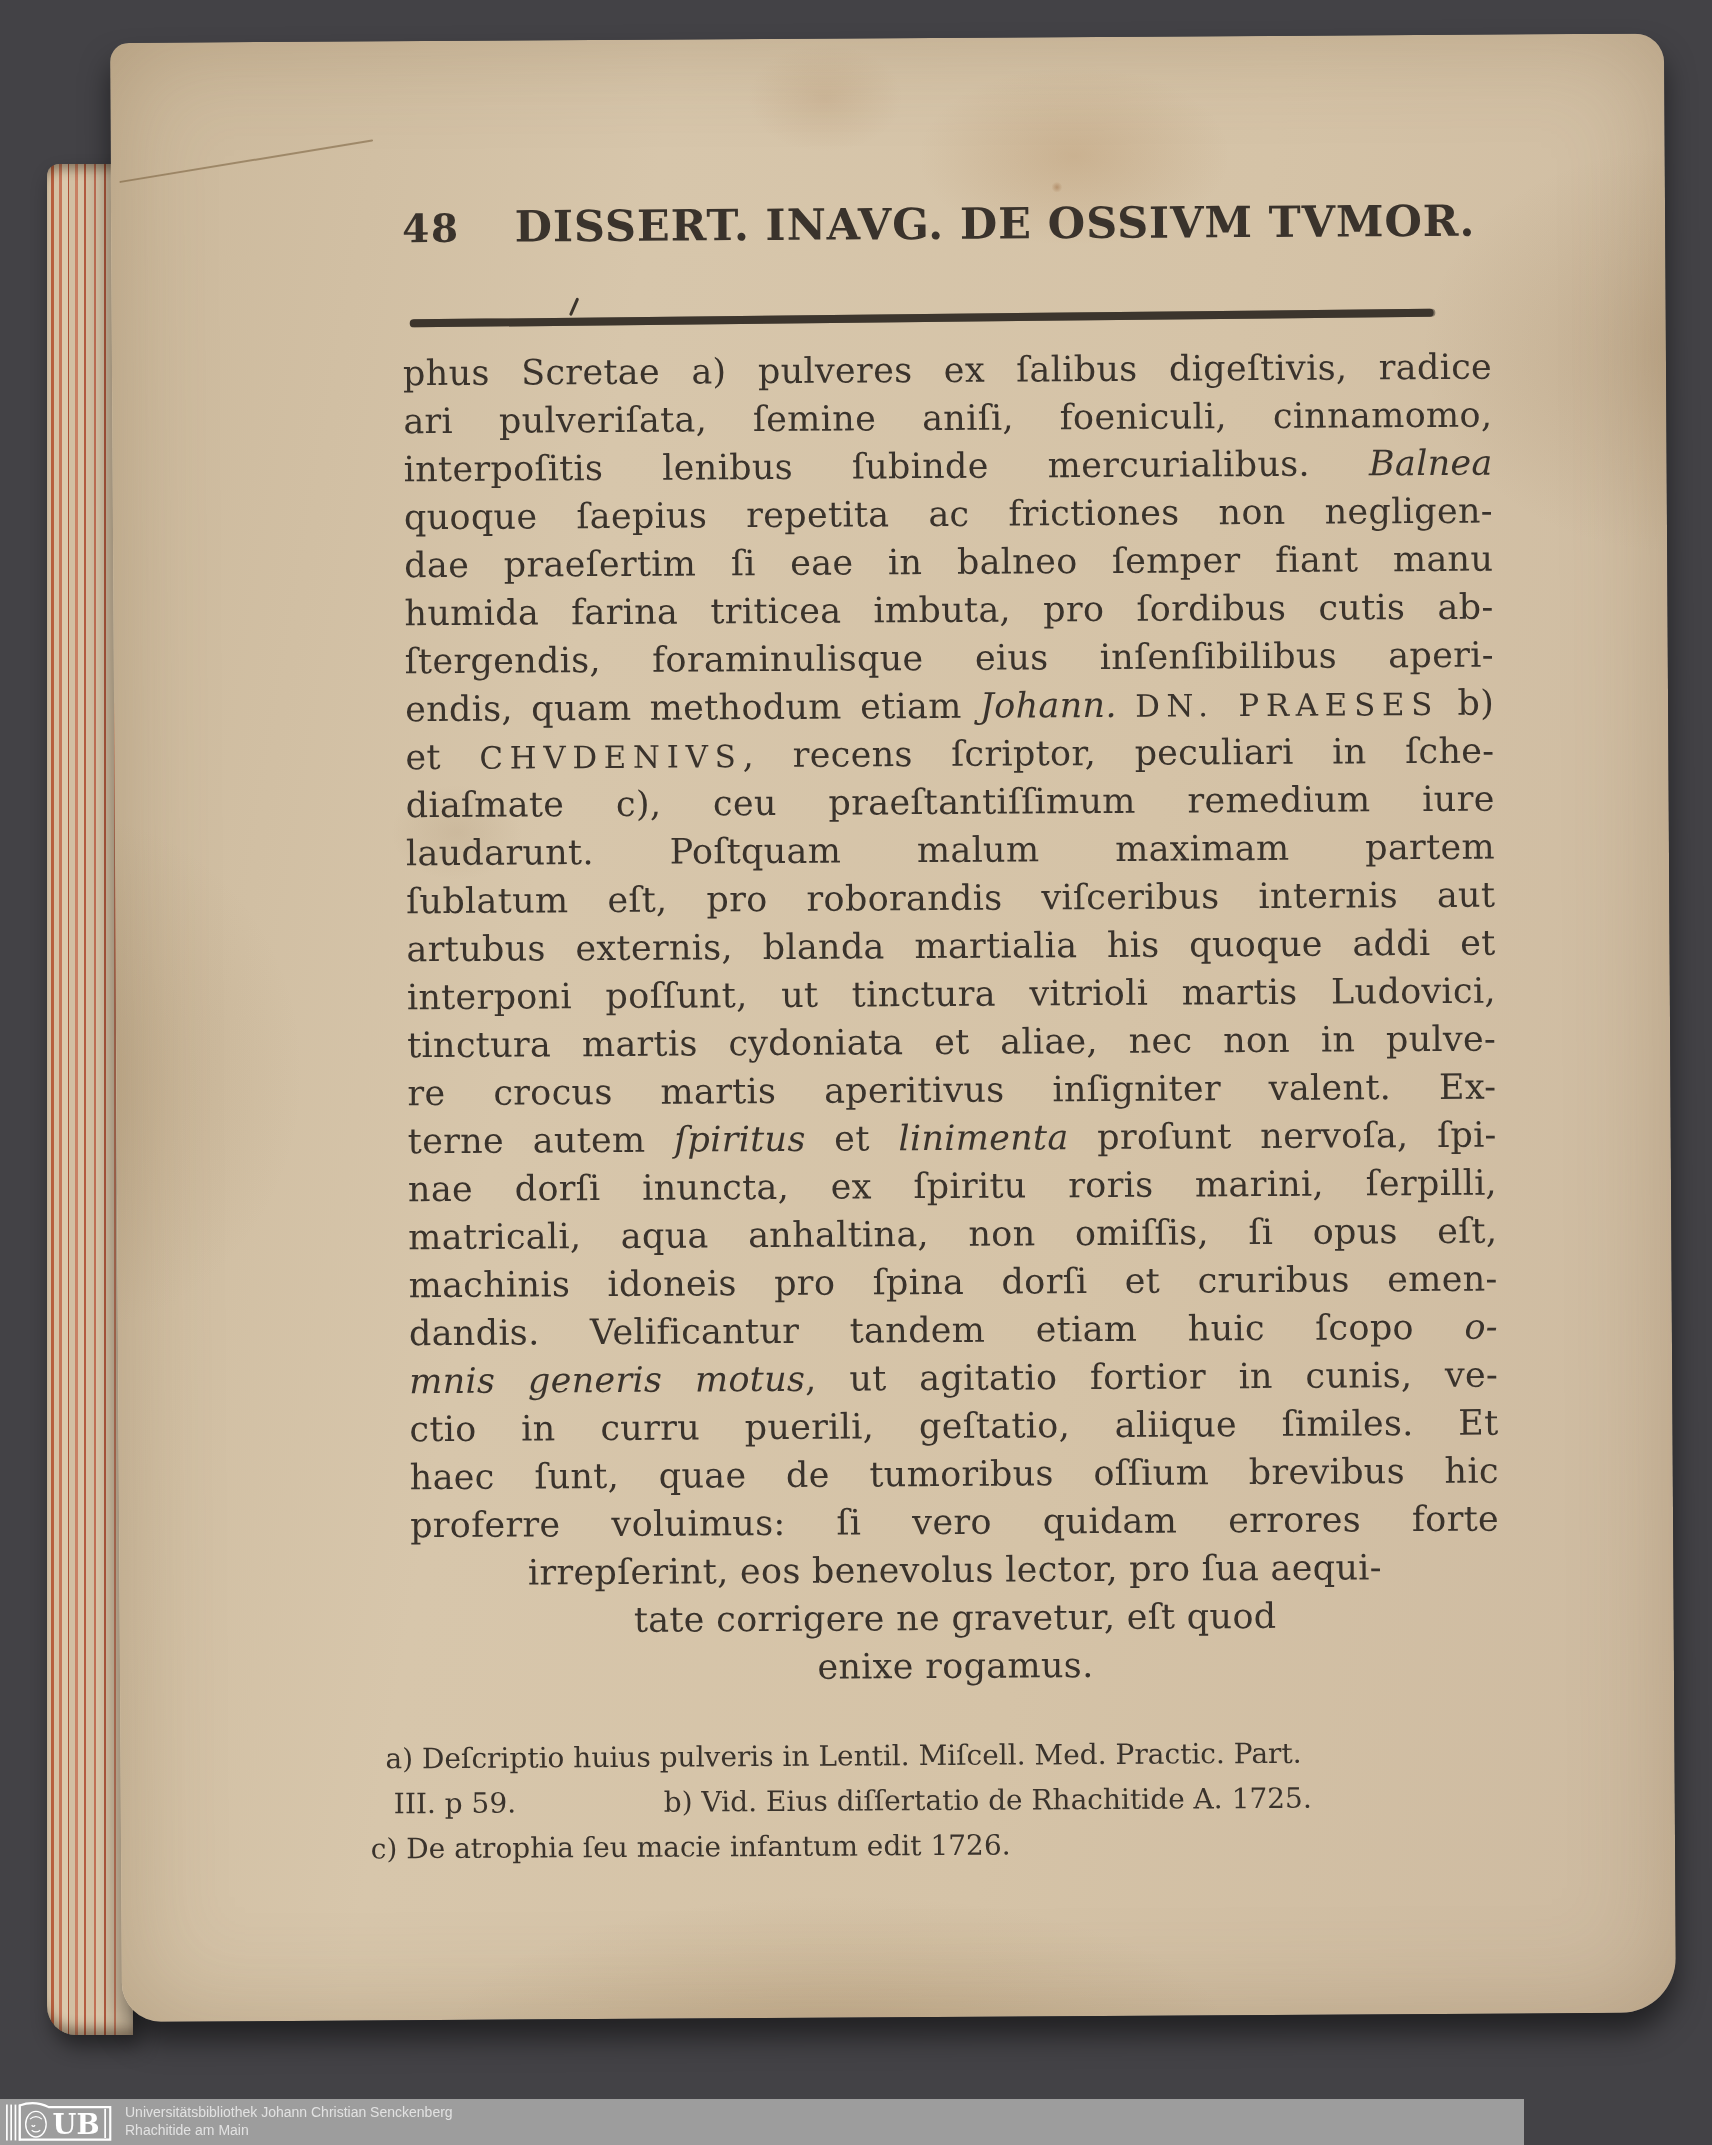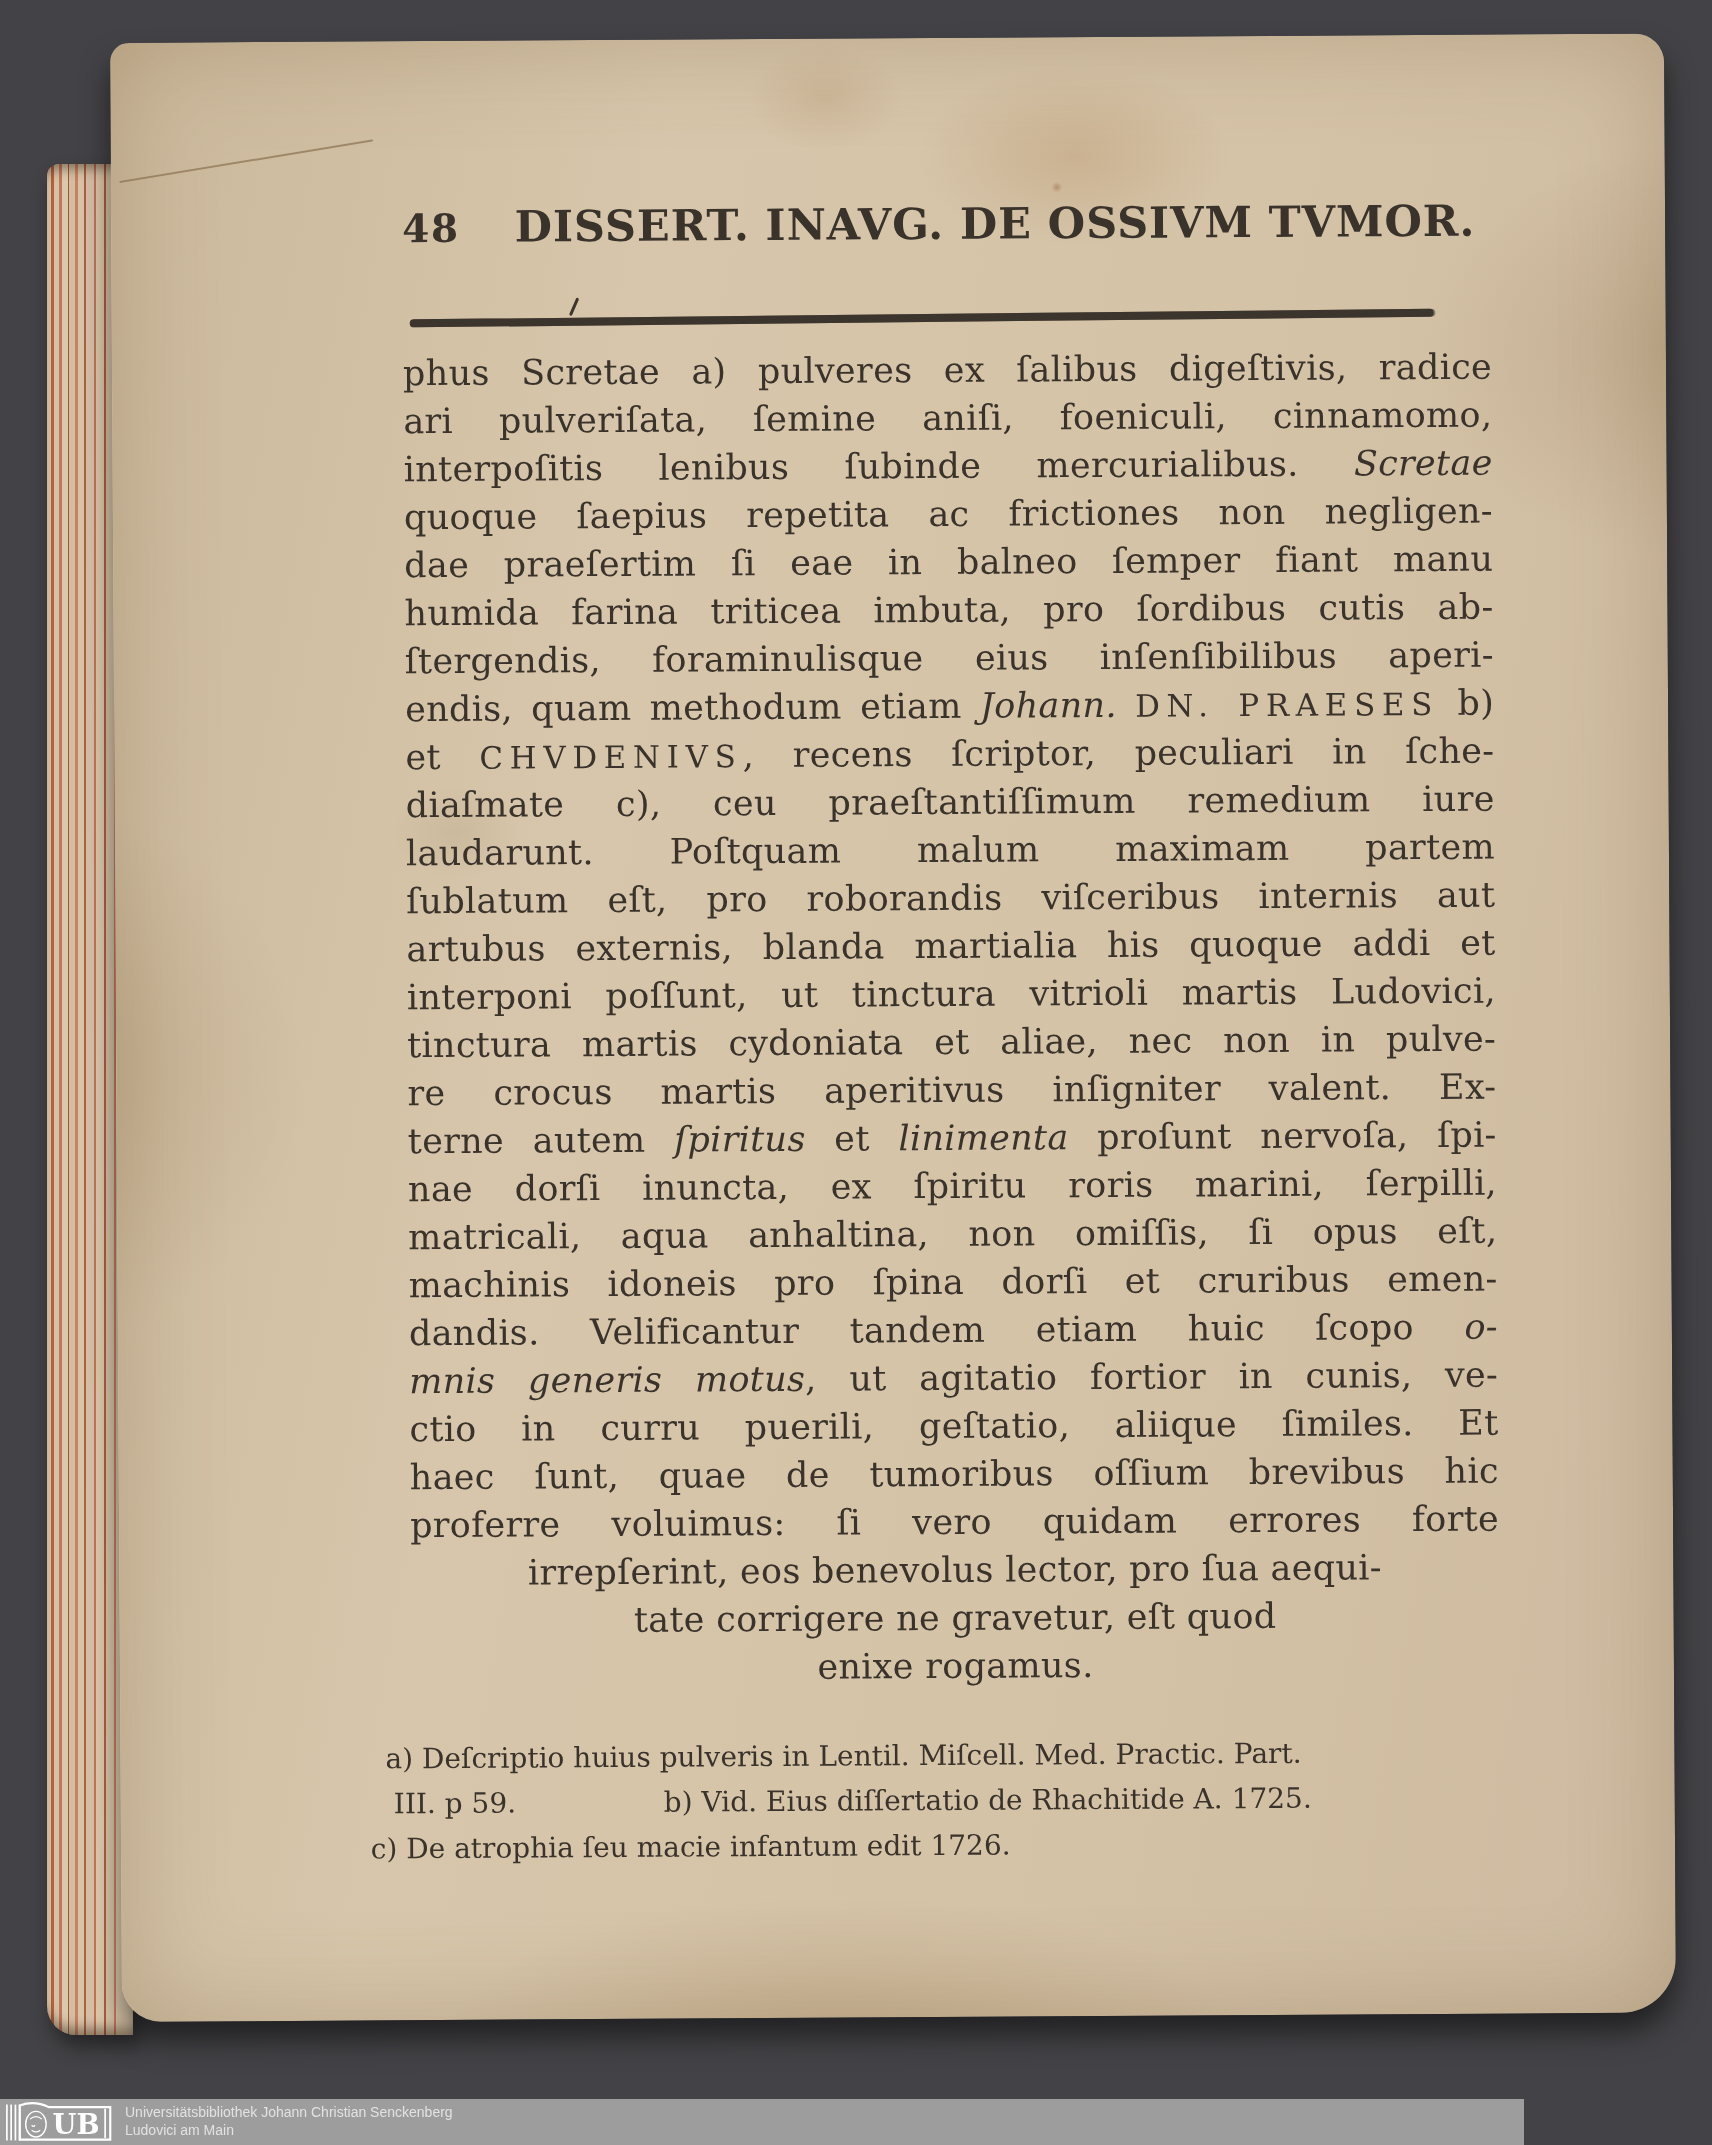--- a/index.html
+++ b/index.html
@@ -82,21 +82,21 @@
       <div class="header-row">
         <span class="pagenum">48</span>
         <span class="running-title">DISSERT. INAVG. DE OSSIVM TVMOR.</span>
       </div>
       <div class="rule"></div>
       <div class="rule-tick"></div>
 
       <div class="body-text" id="body-lines">
           <div class="line"><span>phus Scretae a) pulveres ex ſalibus digeſtivis, radice</span></div>
           <div class="line"><span>ari pulveriſata, ſemine aniſi, foeniculi, cinnamomo,</span></div>
-          <div class="line"><span>interpoſitis lenibus ſubinde mercurialibus. </span><span class="it">Scretae</span></div>
+          <div class="line"><span>interpoſitis lenibus ſubinde mercurialibus. </span><span class="it">Balnea</span></div>
           <div class="line"><span>quoque ſaepius repetita ac frictiones non negligen-</span></div>
           <div class="line"><span>dae praeſertim ſi eae in balneo ſemper fiant manu</span></div>
           <div class="line"><span>humida farina triticea imbuta, pro ſordibus cutis ab-</span></div>
           <div class="line"><span>ſtergendis, foraminulisque eius inſenſibilibus aperi-</span></div>
           <div class="line"><span>endis, quam methodum etiam </span><span class="it">Johann.</span><span> </span><span class="sc">DN. PRAESES</span><span> b)</span></div>
           <div class="line"><span>et </span><span class="sc">CHVDENIVS</span><span>, recens ſcriptor, peculiari in ſche-</span></div>
           <div class="line"><span>diaſmate c), ceu praeſtantiſſimum remedium iure</span></div>
           <div class="line"><span>laudarunt. Poſtquam malum maximam partem</span></div>
           <div class="line"><span>ſublatum eſt, pro roborandis viſceribus internis aut</span></div>
           <div class="line"><span>artubus externis, blanda martialia his quoque addi et</span></div>
@@ -135,17 +135,17 @@
       <line x1="13" y1="3" x2="13" y2="45"></line>
       <line x1="18" y1="3" x2="18" y2="45"></line>
       <path d="M18 4 C 32 -1 44 2 52 6 L 124 6 L 124 44 L 18 44 Z" stroke-width="2.5"></path>
       <ellipse cx="37" cy="26" rx="12" ry="15" stroke-width="1.6"></ellipse>
       <path d="M30 20 q 7 -6 14 0 M32 27 q 2 3 4 0 M32 33 q 5 4 10 0" stroke-width="1.4"></path>
       <line x1="118" y1="8" x2="118" y2="42"></line>
       <text x="84" y="37" text-anchor="middle" stroke="none" fill="#ffffff" font-family="DejaVu Serif, serif" font-size="32" font-weight="bold">UB</text>
     </svg>
     <div class="footer-text">
       <div>Universitätsbibliothek Johann Christian Senckenberg</div>
-      <div>Ludovici am Main</div>
+      <div>Rhachitide am Main</div>
     </div>
   </div>
 </div>
 
 
 </body></html>

